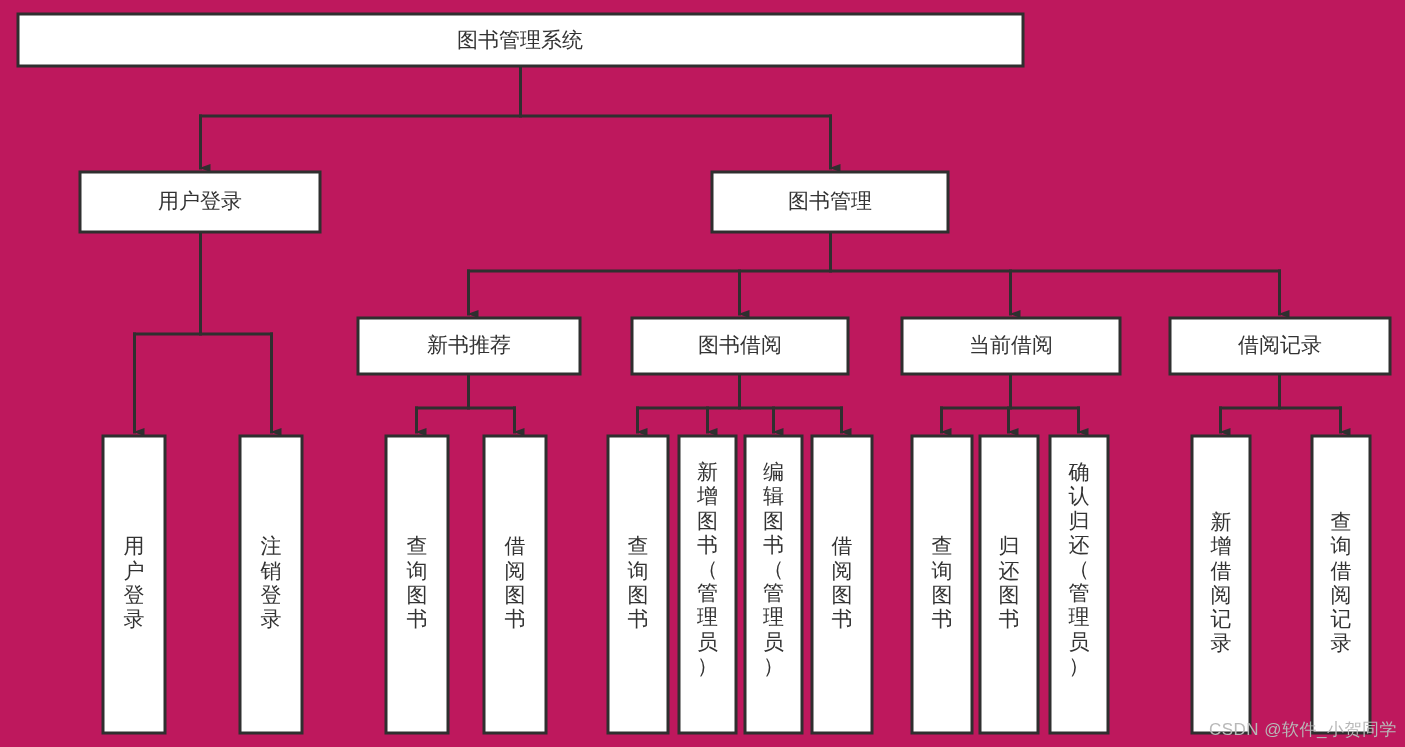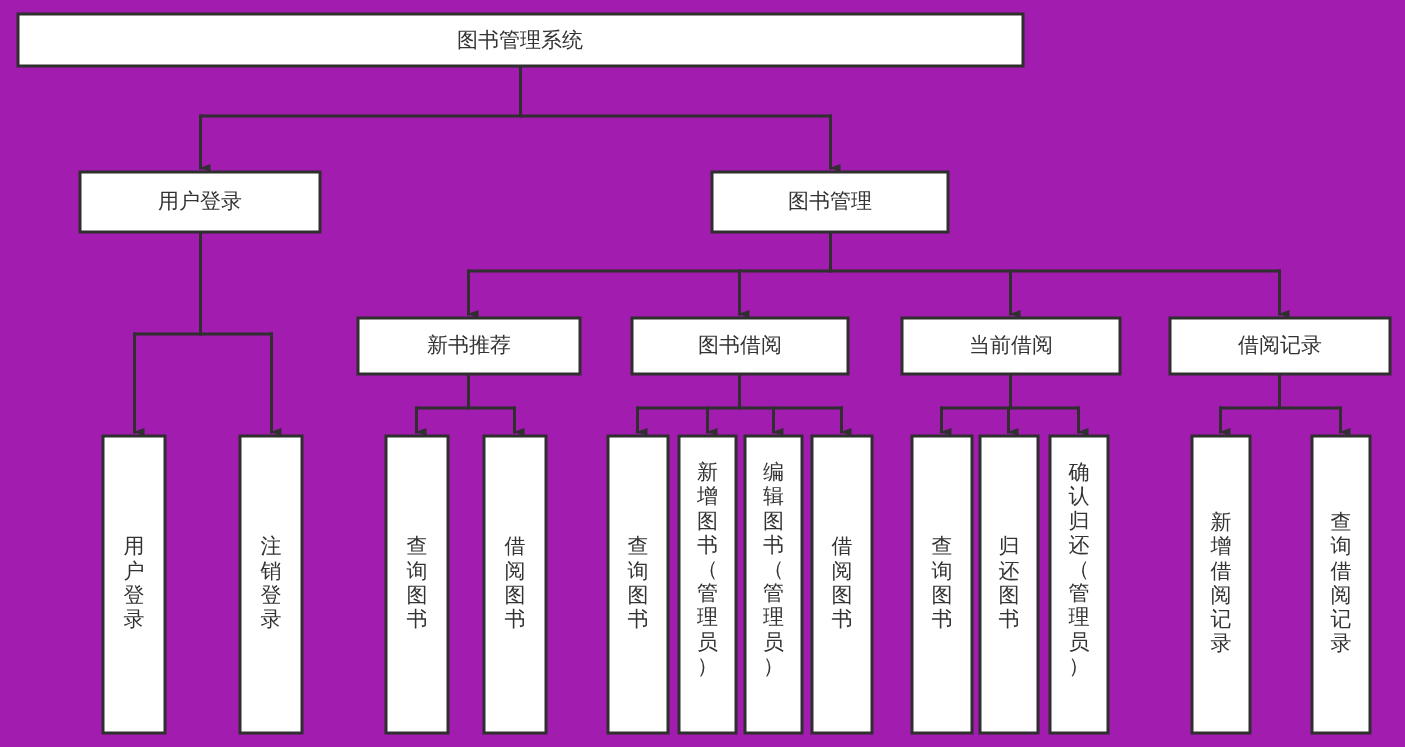--- a/index.html
+++ b/index.html
@@ -7,21 +7,21 @@
     padding: 0;
     background: #ffffff;
   }
   body {
     font-family: "Liberation Sans", "DejaVu Sans", sans-serif;
   }
   #diagram-root {
     position: relative;
     width: 1405px;
     height: 747px;
-    background: #a21caf;
+    background: #be185d;
     overflow: hidden;
   }
   svg#tree-svg {
     position: absolute;
     left: 0;
     top: 0;
     width: 1405px;
     height: 747px;
     display: block;
   }
@@ -200,13 +200,14 @@
           <text class="node-label-vertical"><tspan x="1221" y="529.12">新</tspan><tspan x="1221" y="553.32">增</tspan><tspan x="1221" y="577.52">借</tspan><tspan x="1221" y="601.72">阅</tspan><tspan x="1221" y="625.92">记</tspan><tspan x="1221" y="650.12">录</tspan></text>
         </g>
         <g>
           <rect class="node-box" x="1312" y="436" width="58" height="297"></rect>
           <text class="node-label-vertical"><tspan x="1341" y="529.12">查</tspan><tspan x="1341" y="553.32">询</tspan><tspan x="1341" y="577.52">借</tspan><tspan x="1341" y="601.72">阅</tspan><tspan x="1341" y="625.92">记</tspan><tspan x="1341" y="650.12">录</tspan></text>
         </g>
       </g>
 
   </svg>
 
+  <div class="watermark">CSDN @软件_小贺同学</div>
 </div>
 
 </body></html>

